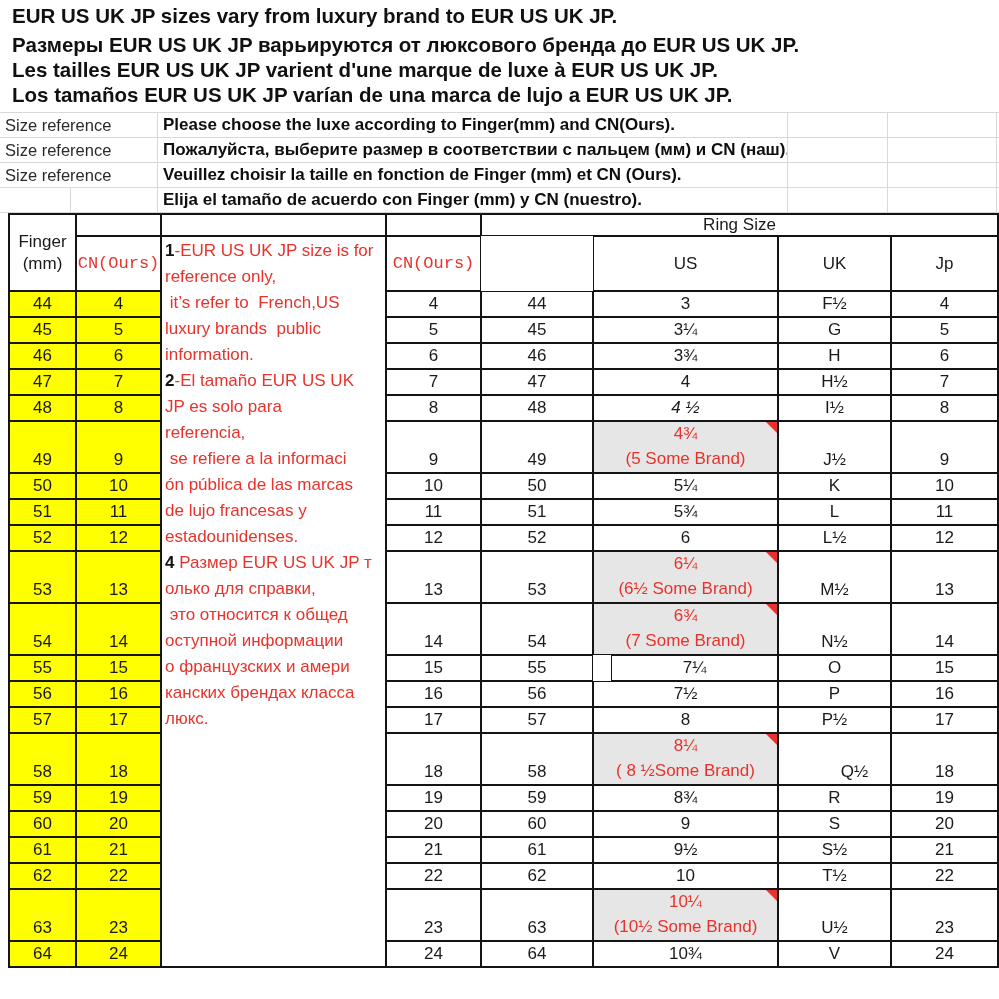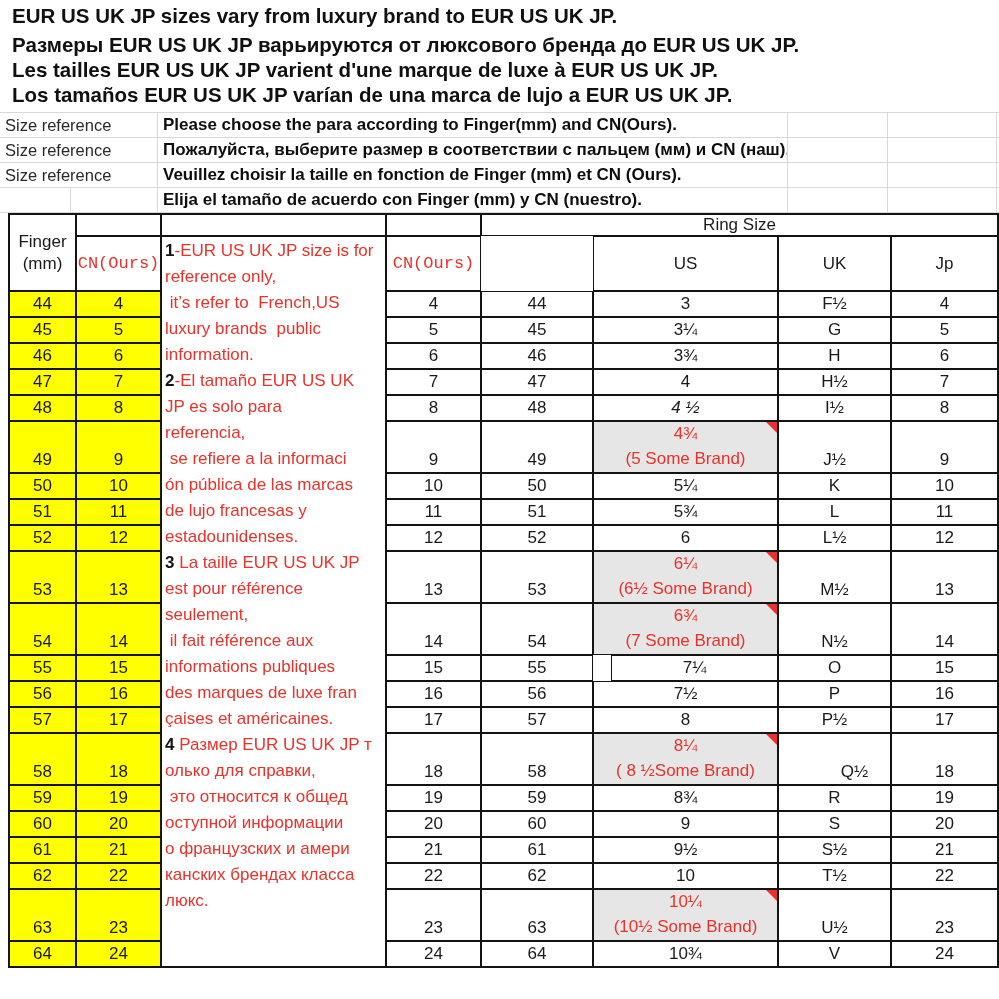--- a/index.html
+++ b/index.html
@@ -57,21 +57,21 @@
 <div class="top-notes">
   <div class="tn">EUR US UK JP sizes vary from luxury brand to EUR US UK JP.</div>
   <div class="tn">Размеры EUR US UK JP варьируются от люксового бренда до EUR US UK JP.</div>
   <div class="tn">Les tailles EUR US UK JP varient d'une marque de luxe à EUR US UK JP.</div>
   <div class="tn">Los tamaños EUR US UK JP varían de una marca de lujo a EUR US UK JP.</div>
 </div>
 
 <div class="sizeref">
   <div class="sr-row">
     <div class="sr-label">Size reference</div>
-    <div class="sr-text">Please choose the para according to Finger(mm) and CN(Ours).</div>
+    <div class="sr-text">Please choose the luxe according to Finger(mm) and CN(Ours).</div>
     <div></div>
     <div></div>
   </div>
   <div class="sr-row">
     <div class="sr-label">Size reference</div>
     <div class="sr-text">Пожалуйста, выберите размер в соответствии с пальцем (мм) и CN (наш).</div>
     <div></div>
     <div></div>
   </div>
   <div class="sr-row">
@@ -108,27 +108,20 @@
  it’s refer to  French,US
 luxury brands  public
 information.</span></p>
     <p class="note-p"><b>2</b><span>-El tamaño EUR US UK
 JP es solo para
 referencia,
  se refiere a la informaci
 ón pública de las marcas
 de lujo francesas y
 estadounidenses.</span></p>
-    <p class="note-p"><b>3</b><span> La taille EUR US UK JP
-est pour référence
-seulement,
- il fait référence aux
-informations publiques
-des marques de luxe fran
-çaises et américaines.</span></p>
     <p class="note-p"><b>4</b><span> Размер EUR US UK JP т
 олько для справки,
  это относится к общед
 оступной информации
 о французских и амери
 канских брендах класса
 люкс.</span></p>
   </div>
 <div class="cell yellow" style="grid-area: 3 / 1;">44</div>
     <div class="cell yellow" style="grid-area: 3 / 2;">4</div>

